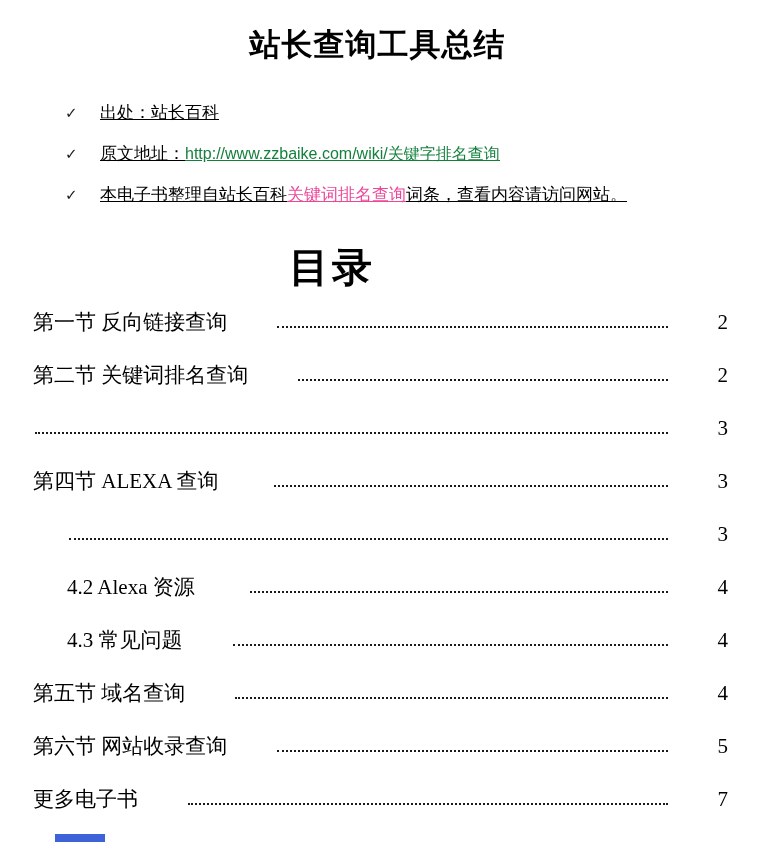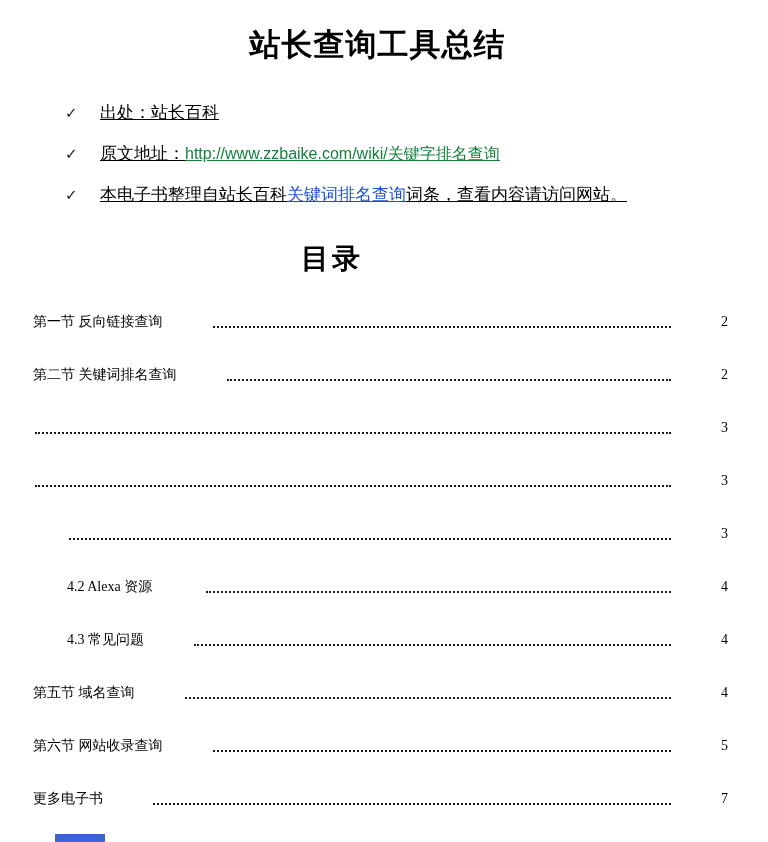--- a/index.html
+++ b/index.html
@@ -12,24 +12,24 @@
     font-size:31px;font-weight:bold;letter-spacing:1px;
   }
   .bullet-list{position:absolute;top:102px;left:65px;right:36px;}
   .bullet-row{display:flex;height:41px;font-size:17px;line-height:22px;align-items:flex-start;}
   .check{flex:none;width:35px;font-size:15px;color:#1a1a1a;font-family:"DejaVu Sans",sans-serif;}
   .bullet-text{white-space:pre-wrap;text-decoration:underline;}
   .link{color:#0000FF;text-decoration:underline;cursor:pointer;}
   .sans{font-family:"Liberation Sans","DejaVu Sans",sans-serif;font-size:16px;}
   .toc-heading{
     position:absolute;top:240px;left:0;width:664px;text-align:center;
-    font-size:28px;font-weight:bold;letter-spacing:3px;
+    font-size:40px;font-weight:bold;letter-spacing:3px;
   }
   .toc-list{position:absolute;top:312px;left:33px;right:40px;}
-  .toc-row{display:flex;height:20px;line-height:20px;margin-bottom:33px;font-size:14px;cursor:pointer;gap:48px;}
+  .toc-row{display:flex;height:20px;line-height:20px;margin-bottom:33px;font-size:21px;cursor:pointer;gap:48px;}
   .toc-row.l2{padding-left:34px;}
   .toc-label{white-space:pre;flex:none;}
   .dots{flex:1;border-bottom:2px dotted #1a1a1a;align-self:flex-end;margin:0 2px 4px 2px;min-width:10px;}
   .toc-page{flex:none;}
   .footer-mark{position:absolute;left:55px;top:834px;width:50px;height:8px;}
 </style>
 </head>
 <body>
 
 <div class="doc-title">站长查询工具总结</div>
@@ -38,21 +38,21 @@
     <div class="bullet-row">
       <span class="check">✓</span>
       <span class="bullet-text"><span>出处：站长百科</span></span>
     </div>
     <div class="bullet-row">
       <span class="check">✓</span>
       <span class="bullet-text"><span>原文地址：</span><span class="link sans" style="color: #15803d;">http://www.zzbaike.com/wiki/关键字排名查询</span></span>
     </div>
     <div class="bullet-row">
       <span class="check">✓</span>
-      <span class="bullet-text"><span>本电子书整理自站长百科</span><span class="link" style="color: #1d4ed8;">关键词排名查询</span><span>词条，查看内容请访问网站。</span></span>
+      <span class="bullet-text"><span>本电子书整理自站长百科</span><span class="link" style="color: #ec4899;">关键词排名查询</span><span>词条，查看内容请访问网站。</span></span>
     </div>
   </div>
 
 <div class="toc-heading">目录</div>
 
 <div class="toc-list" id="toc-list">
     <div class="toc-row">
       <span class="toc-label">第一节 反向链接查询</span>
       <span class="dots"></span>
       <span class="toc-page">2</span>
@@ -60,20 +60,21 @@
     <div class="toc-row">
       <span class="toc-label">第二节 关键词排名查询</span>
       <span class="dots"></span>
       <span class="toc-page">2</span>
     </div>
     <div class="toc-row">
       <span class="dots"></span>
       <span class="toc-page">3</span>
     </div>
     <div class="toc-row">
+      <span class="toc-label">第四节 ALEXA 查询 </span>
       <span class="dots"></span>
       <span class="toc-page">3</span>
     </div>
     <div class="toc-row l2">
       <span class="dots"></span>
       <span class="toc-page">3</span>
     </div>
     <div class="toc-row l2">
       <span class="toc-label">4.2 Alexa 资源 </span>
       <span class="dots"></span>

